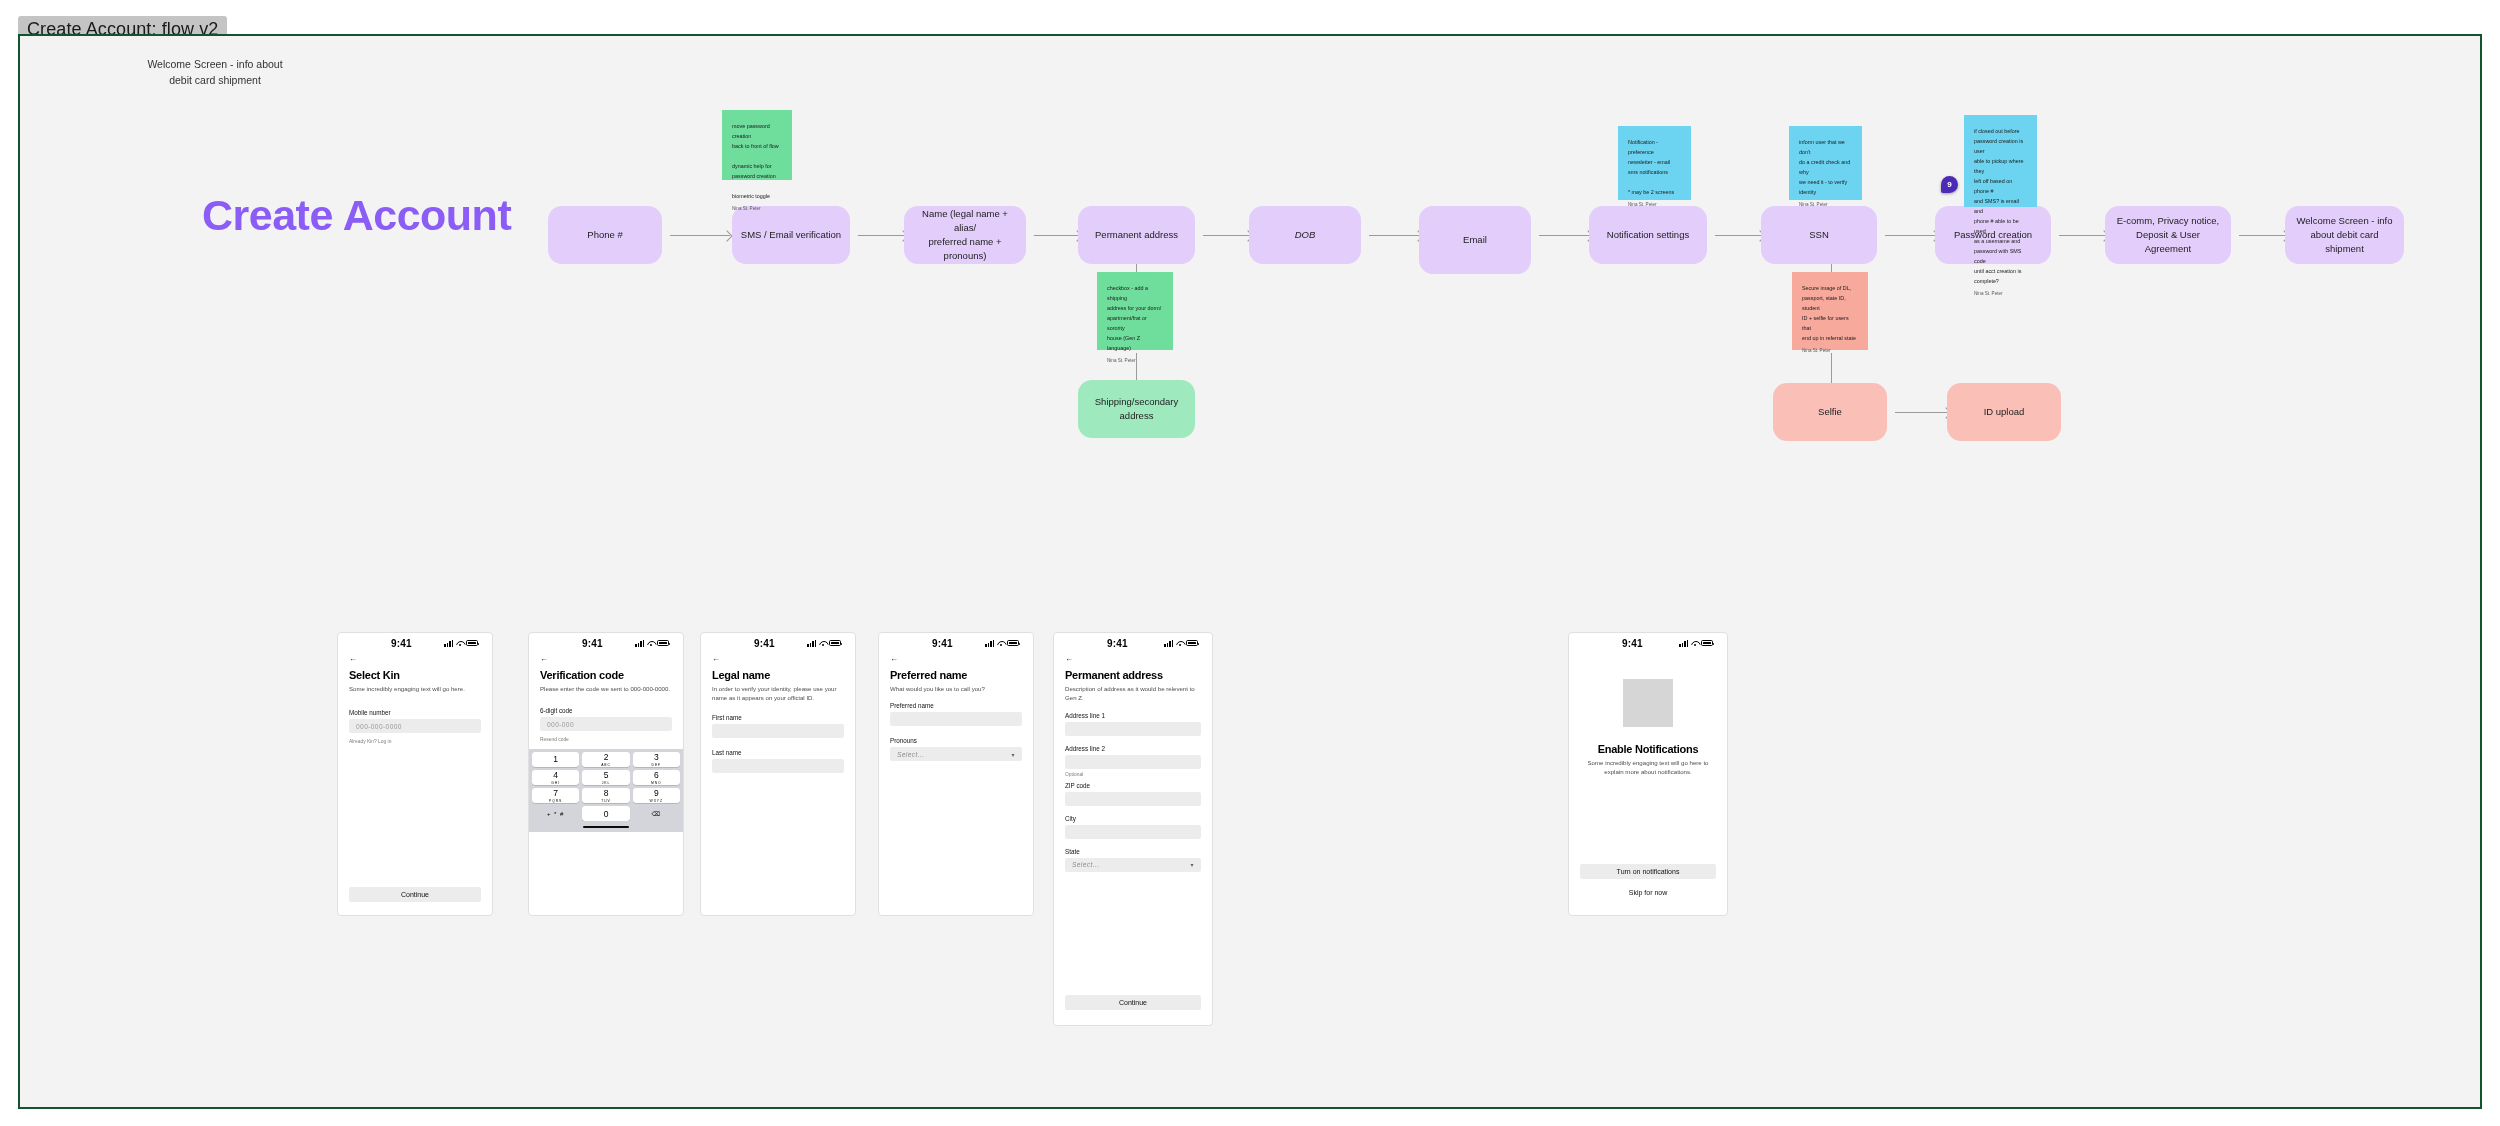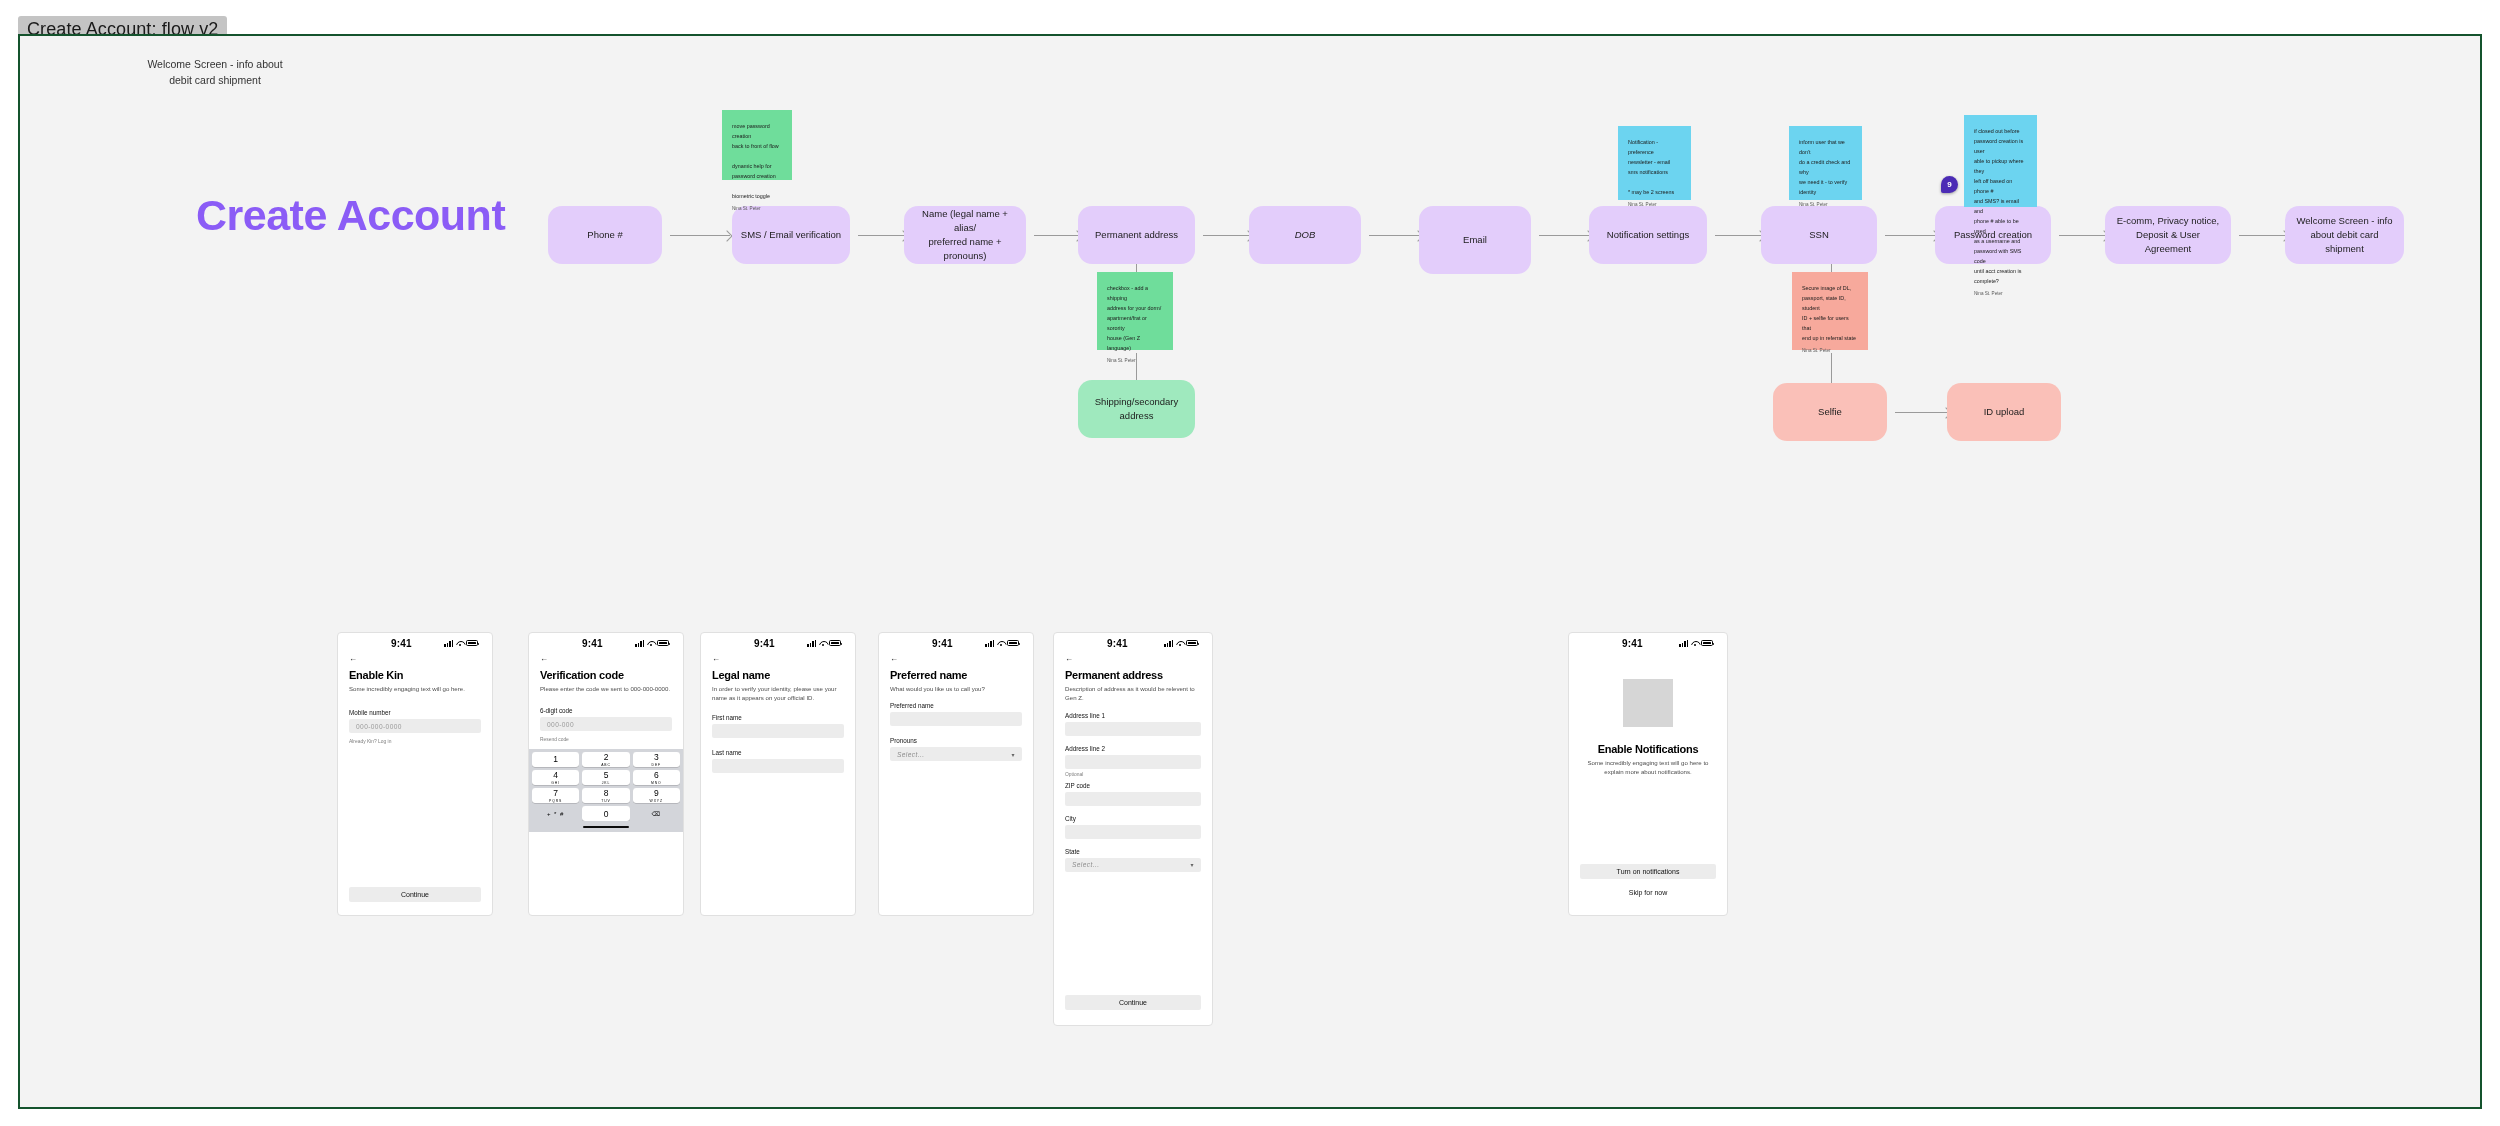--- a/index.html
+++ b/index.html
@@ -34,21 +34,21 @@
   #frame-caption {
     position: absolute; left: 120px; top: 20px;
     width: 150px;
     text-align: center;
     font-size: 10.5px; line-height: 1.55;
     color: #333;
   }
 
   
   #big-title {
-    position: absolute; left: 176px; top: 155px;
+    position: absolute; left: 182px; top: 155px;
     font-size: 43px; font-weight: bold;
     color: #8b5cf6;
     letter-spacing: -0.5px;
     font-family: "Liberation Sans", sans-serif;
   }
 
   
   .node {
     position: absolute;
     border-radius: 14px;
@@ -337,21 +337,21 @@
               <i></i>
             </span>
           <span class="wifi"></span>
           <span class="batt">
               <span></span>
             </span>
         </div>
       </div>
       <div class="screen-body">
         <div class="back-arrow">←</div>
-        <div class="scr-title">Enable Kin</div>
+        <div class="scr-title">Select Kin</div>
         <div class="scr-sub">Some incredibly engaging text will go here.</div>
         <div style="height:16px"></div>
         <div class="field-label">Mobile number</div>
         <div class="field">000-000-0000</div>
         <div style="height:6px"></div>
         <div class="hint">Already Kin? Log in</div>
         <div style="position:absolute; left:11px; right:11px; bottom:13px;">
           <div class="btn-primary">Continue</div>
         </div>
       </div>

